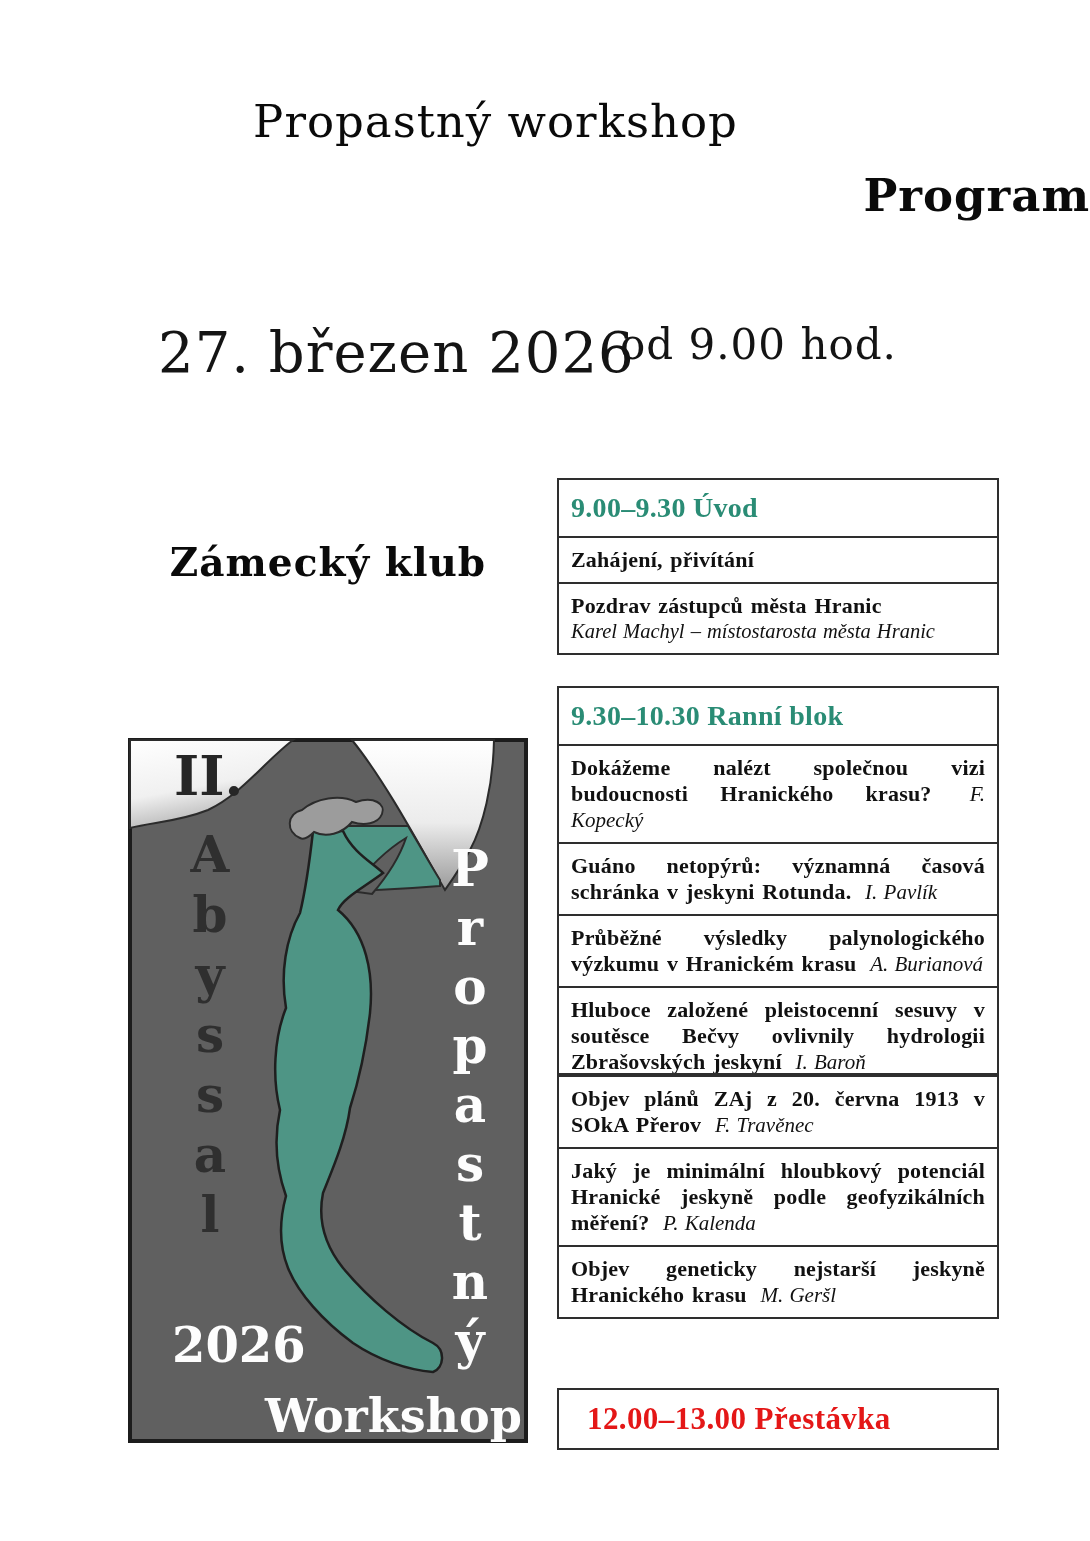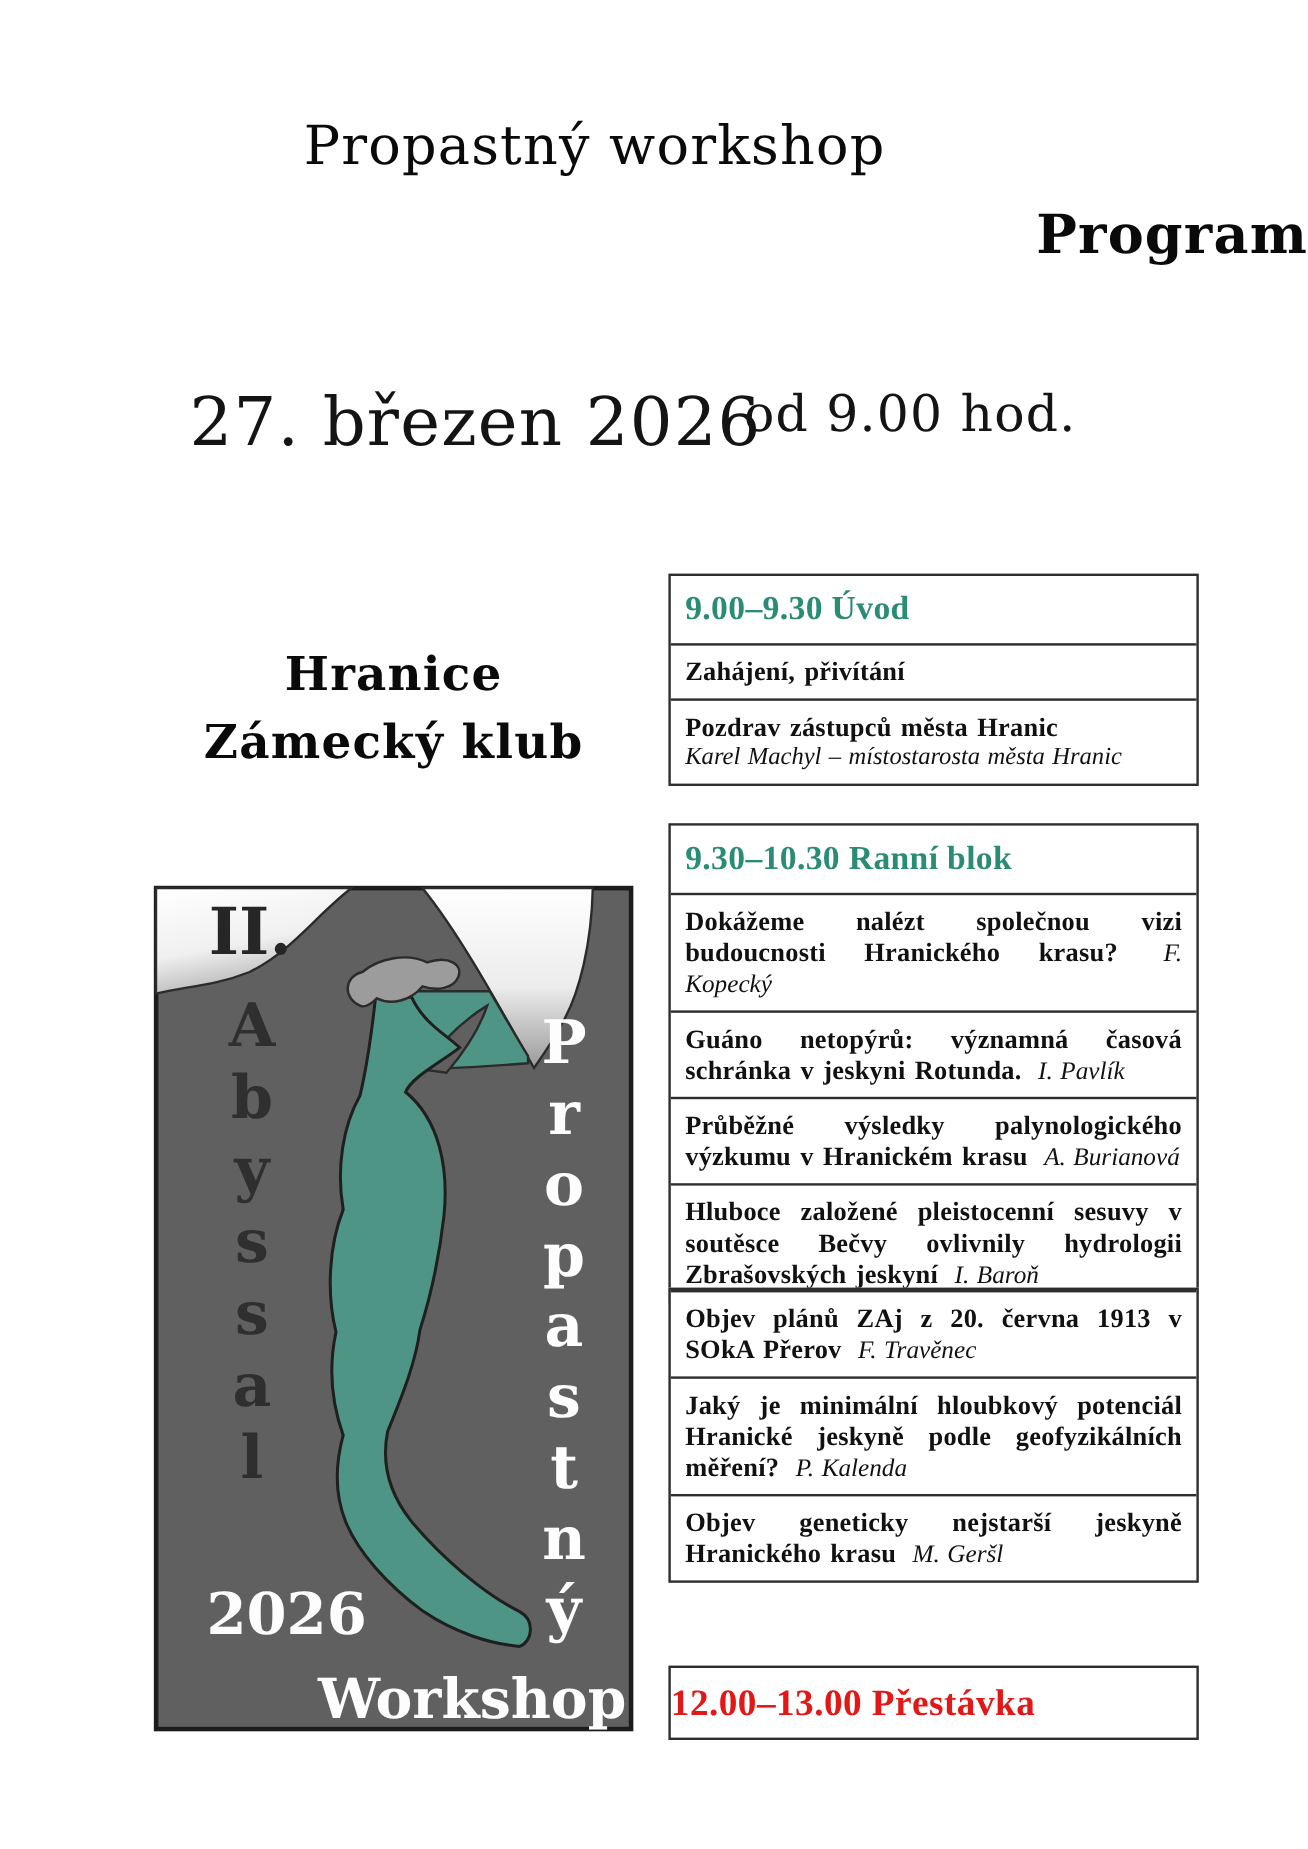--- a/index.html
+++ b/index.html
@@ -46,21 +46,21 @@
   .block{
     position:absolute;left:557px;width:442px;box-sizing:border-box;
     border:2px solid var(--border);background:#ffffff;
   }
   .block-0{top:478px;} .block-1{top:686px;} .block-2{top:1073px;} .block-3{top:1388px;}
   .block-heading{
     padding:12px 12px;font-weight:bold;font-size:28px;line-height:32px;
     color:var(--teal);letter-spacing:.3px;
   }
   .break .block-heading{
-    color:var(--red);font-size:31px;line-height:40px;padding:9px 0;letter-spacing:.4px;
+    color:var(--red);font-size:31px;line-height:40px;padding:9px 28px;letter-spacing:.4px;
   }
   .row{
     border-top:2px solid var(--border);
     padding:9px 12px;font-weight:bold;font-size:22px;line-height:26px;
     text-align:justify;letter-spacing:.2px;word-spacing:2px;color:var(--body);
   }
   .author{
     font-style:italic;font-weight:normal;font-size:21px;
     letter-spacing:0;word-spacing:1px;margin-left:6px;
   }
@@ -69,21 +69,20 @@
 </head>
 <body>
 
 <div class="page-title">Propastný workshop</div>
 <div class="page-subtitle">Program</div>
 
 <div class="date-text">27. březen 2026</div>
 <div class="time-text">od 9.00 hod.</div>
 
 <div class="venue">
-  <div>Hranice</div>
   <div>Zámecký klub</div>
 </div>
 
 <div class="logo-wrap">
   <svg width="400" height="705" viewBox="0 0 400 705">
     <defs>
       <linearGradient id="gradTL" x1="0" y1="0" x2="0.35" y2="1">
         <stop offset="0" stop-color="#ffffff"></stop>
         <stop offset="0.6" stop-color="#f0f0f0"></stop>
         <stop offset="1" stop-color="#b2b2b2"></stop>

